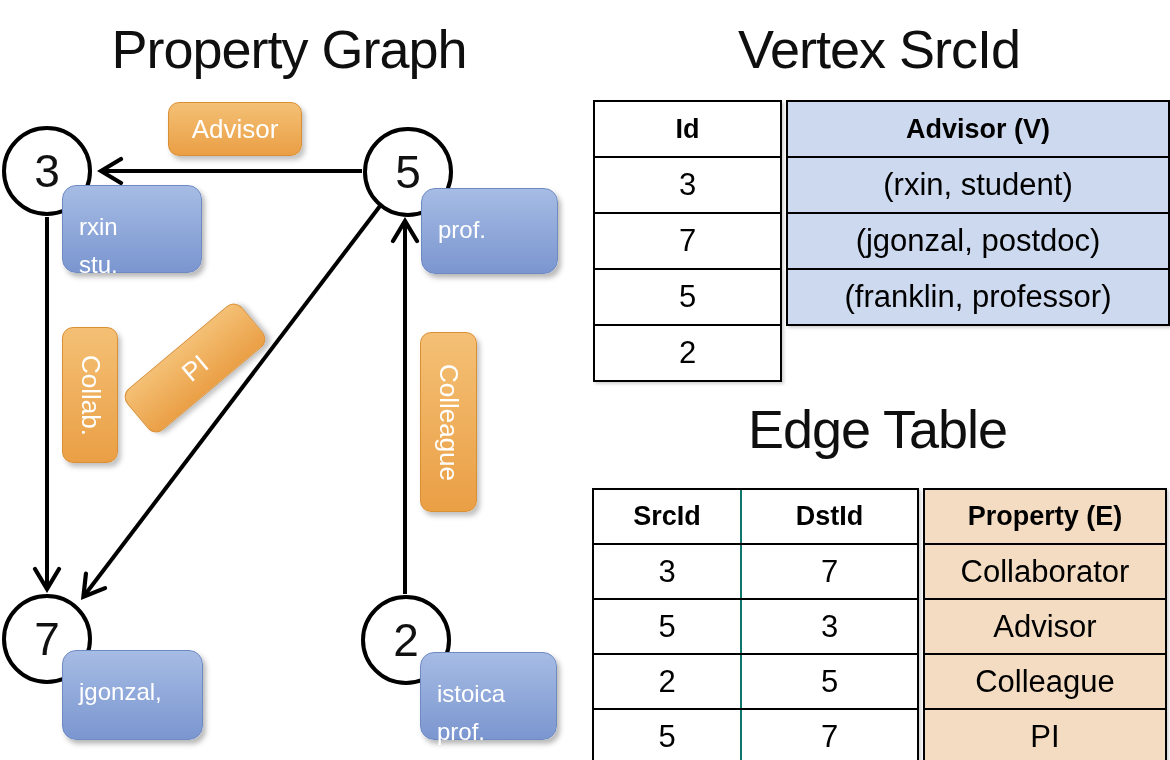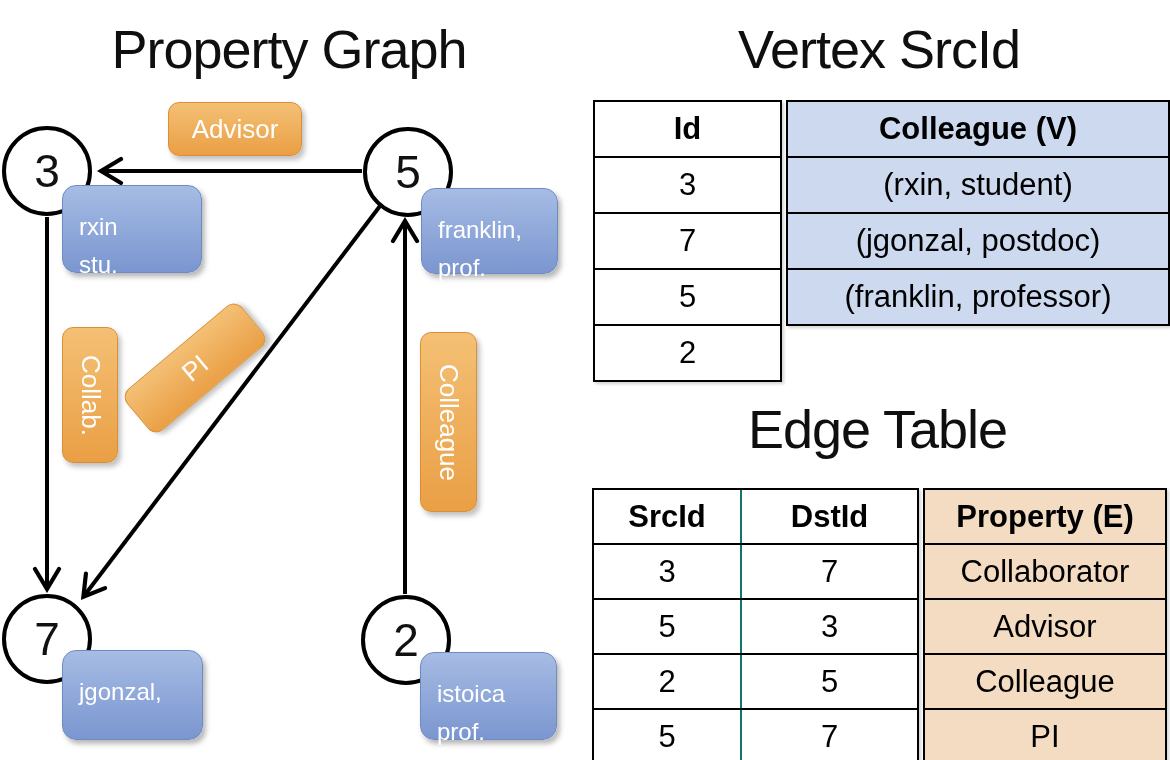--- a/index.html
+++ b/index.html
@@ -48,21 +48,21 @@
 
   .tblpart {
     position:absolute; border:2.5px solid #000; box-sizing:content-box;
     background:#fff; box-shadow:2px 2px 3px rgba(0,0,0,0.18);
   }
   .tblpart .trow {
     display:flex; align-items:center; justify-content:center;
     border-top:2px solid #000; font-size:31px;
   }
   .tblpart .trow:first-child { border-top:none; }
-  .tblpart .trow.hdr { font-weight:bold; font-size:31px; }
+  .tblpart .trow.hdr { font-weight:bold; font-size:27px; }
   .vrow { height:54px; }
   .erow { height:53px; }
   .bluecol  { background:#cdd9ee; }
   .tancol   { background:#f4dcc2; }
   .twocol .cell {
     flex:0 0 146px; align-self:stretch; display:flex;
     align-items:center; justify-content:center;
   }
   .twocol .cell.c2 { flex:1 1 auto; border-left:2px solid #0f766e; }
   .propcell { font-size:29px; }
@@ -108,41 +108,40 @@
   <div class="elabel tilt" style="left:120px; top:341px; width:150px; height:54px;">PI</div>
   <div class="elabel vert" style="left:420px; top:332px; width:57px; height:180px;">
     <span>Colleague</span>
   </div>
 
   <div class="vlabel" style="left:62px; top:185px; width:140px; height:88px;">
     <span class="line">rxin</span>
     <span class="line">stu.</span>
   </div>
   <div class="vlabel" style="left:421px; top:188px; width:137px; height:86px;">
-    <span class="line">franklin,</span>
     <span class="line">prof.</span>
   </div>
   <div class="vlabel" style="left:62px; top:650px; width:141px; height:90px;">
     <span class="line">jgonzal,</span>
   </div>
   <div class="vlabel" style="left:420px; top:652px; width:137px; height:88px;">
     <span class="line">istoica</span>
     <span class="line">prof.</span>
   </div>
 
   <div class="tblpart" style="left:593px; top:100px; width:185px;">
     <div class="trow vrow hdr">Id</div>
     <div class="trow vrow">3</div>
     <div class="trow vrow">7</div>
     <div class="trow vrow">5</div>
     <div class="trow vrow">2</div>
   </div>
 
   <div class="tblpart bluecol" style="left:786px; top:100px; width:380px;">
-    <div class="trow vrow hdr">Colleague (V)</div>
+    <div class="trow vrow hdr">Advisor (V)</div>
     <div class="trow vrow propcell">(rxin, student)</div>
     <div class="trow vrow propcell">(jgonzal, postdoc)</div>
     <div class="trow vrow propcell">(franklin, professor)</div>
   </div>
 
   <div class="tblpart twocol" style="left:592px; top:488px; width:323px;">
     <div class="trow erow hdr">
       <div class="cell c1">SrcId</div>
       <div class="cell c2">DstId</div>
     </div>

